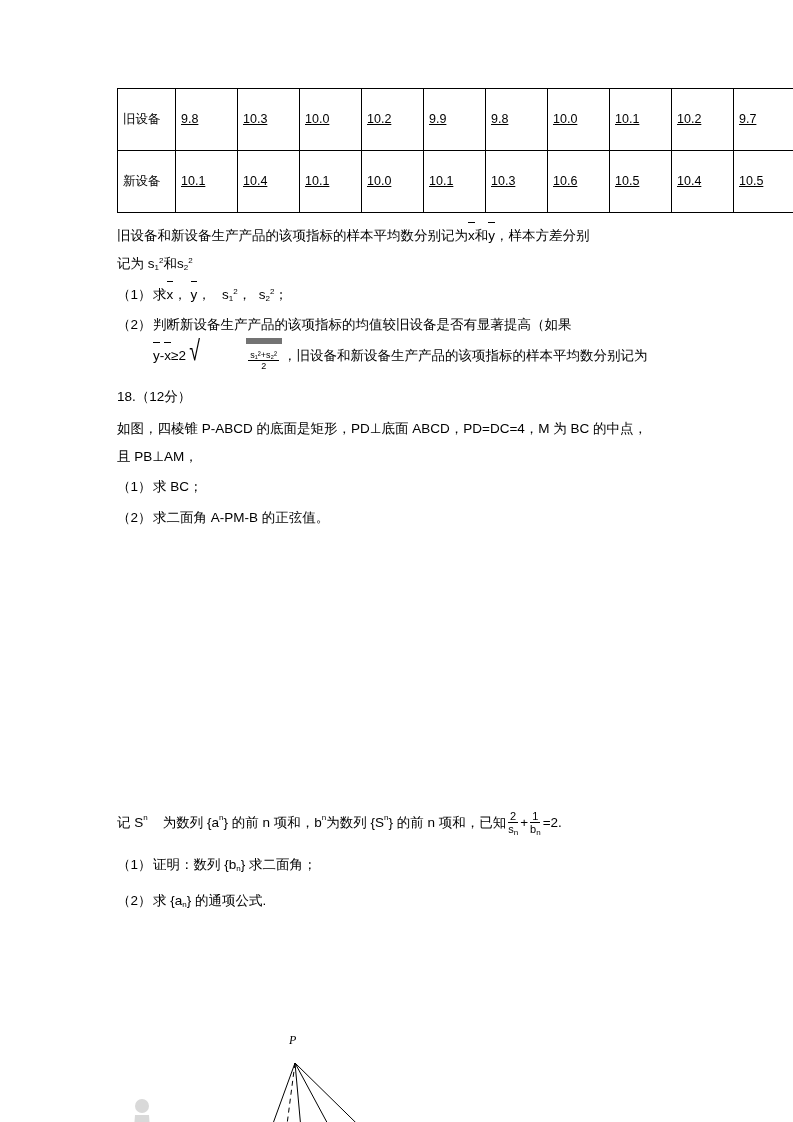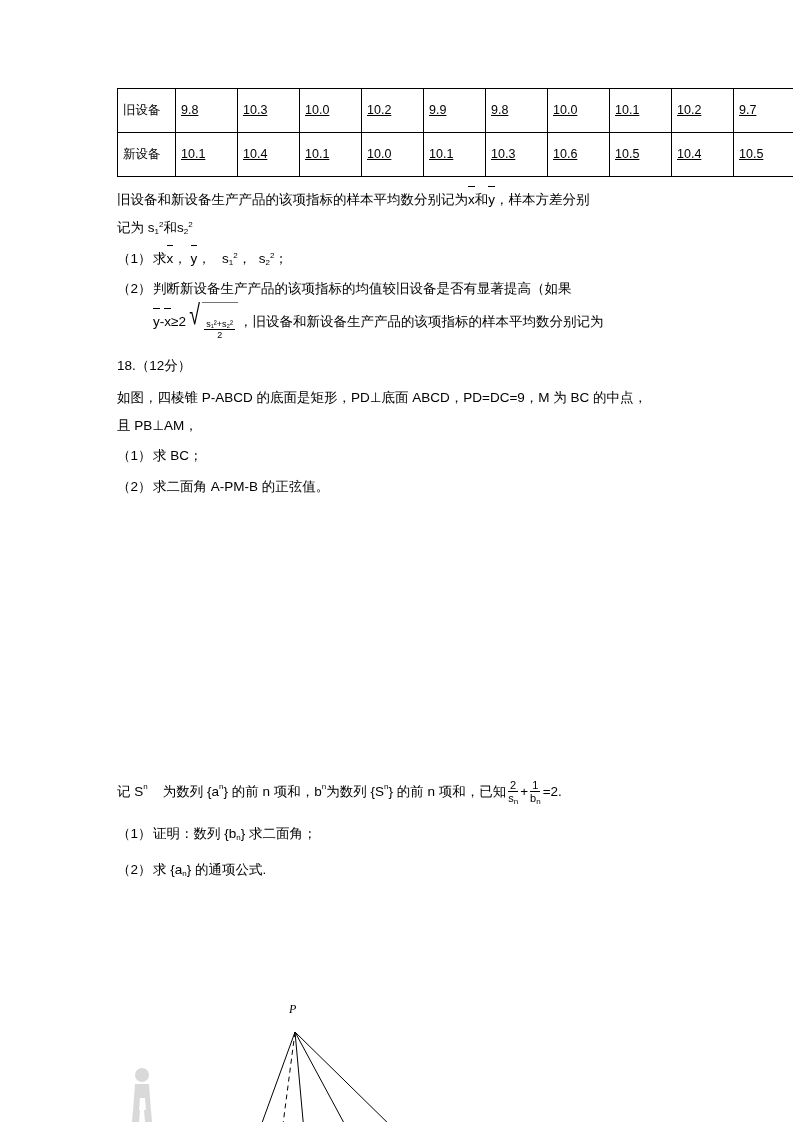--- a/index.html
+++ b/index.html
@@ -32,21 +32,21 @@
   table.data-table {
     border-collapse: collapse;
     table-layout: fixed;
     width: 565px;
     font-size: 12.5px;
     font-family: "Liberation Sans", sans-serif;
   }
   table.data-table td {
     border: 1px solid #000;
     height: 27px;
-    padding: 8px 5px;
+    padding: 17px 5px;
     vertical-align: middle;
     line-height: 1.5;
   }
   table.data-table td.rowhead {
     width: 47px;
     word-break: break-all;
   }
   table.data-table td.val {
     width: 51px;
     text-decoration: underline;
@@ -94,22 +94,23 @@
     align-items: stretch;
     vertical-align: middle;
     margin: 0 1px;
   }
   .radical .sign {
     font-size: 28px;
     line-height: 0.9;
     transform: scaleX(0.7);
   }
   .radical .under {
-    border-top: 1px solid #737373;
-    padding: 13px 3px 0 2px;
+    border-top: 6px solid #737373;
+    padding: 3px 3px 0 2px;
+    margin-left: 44px;
   }
   .frac {
     display: inline-flex;
     flex-direction: column;
     align-items: center;
     vertical-align: middle;
     font-size: 9px;
     line-height: 1.15;
   }
   .frac .num { border-bottom: 1px solid #000; padding: 0 2px; }
@@ -206,21 +207,21 @@
       <span class="ovl">y</span>-<span class="ovl">x</span><span>≥2</span><span class="radical">
           <span class="sign">√</span>
           <span class="under"><span class="frac">
               <span class="num">s₁²+s₂²</span>
               <span class="den">2</span>
             </span></span>
         </span><span>，旧设备和新设备生产产品的该项指标的样本平均数分别记为</span>
     </div>
 
     <div class="q-head">18.（12分）</div>
-    <div class="para">如图，四棱锥 P-ABCD 的底面是矩形，PD⊥底面 ABCD，PD=DC=9，M 为 BC 的中点，</div>
+    <div class="para">如图，四棱锥 P-ABCD 的底面是矩形，PD⊥底面 ABCD，PD=DC=4，M 为 BC 的中点，</div>
     <div class="para tight">且 PB⊥AM，</div>
     <div class="itemline">
       <span class="itemno">（1）</span>
       <span class="itembody">求 BC；</span>
     </div>
     <div class="itemline">
       <span class="itemno">（2）</span>
       <span class="itembody">求二面角 A-PM-B 的正弦值。</span>
     </div>
 

